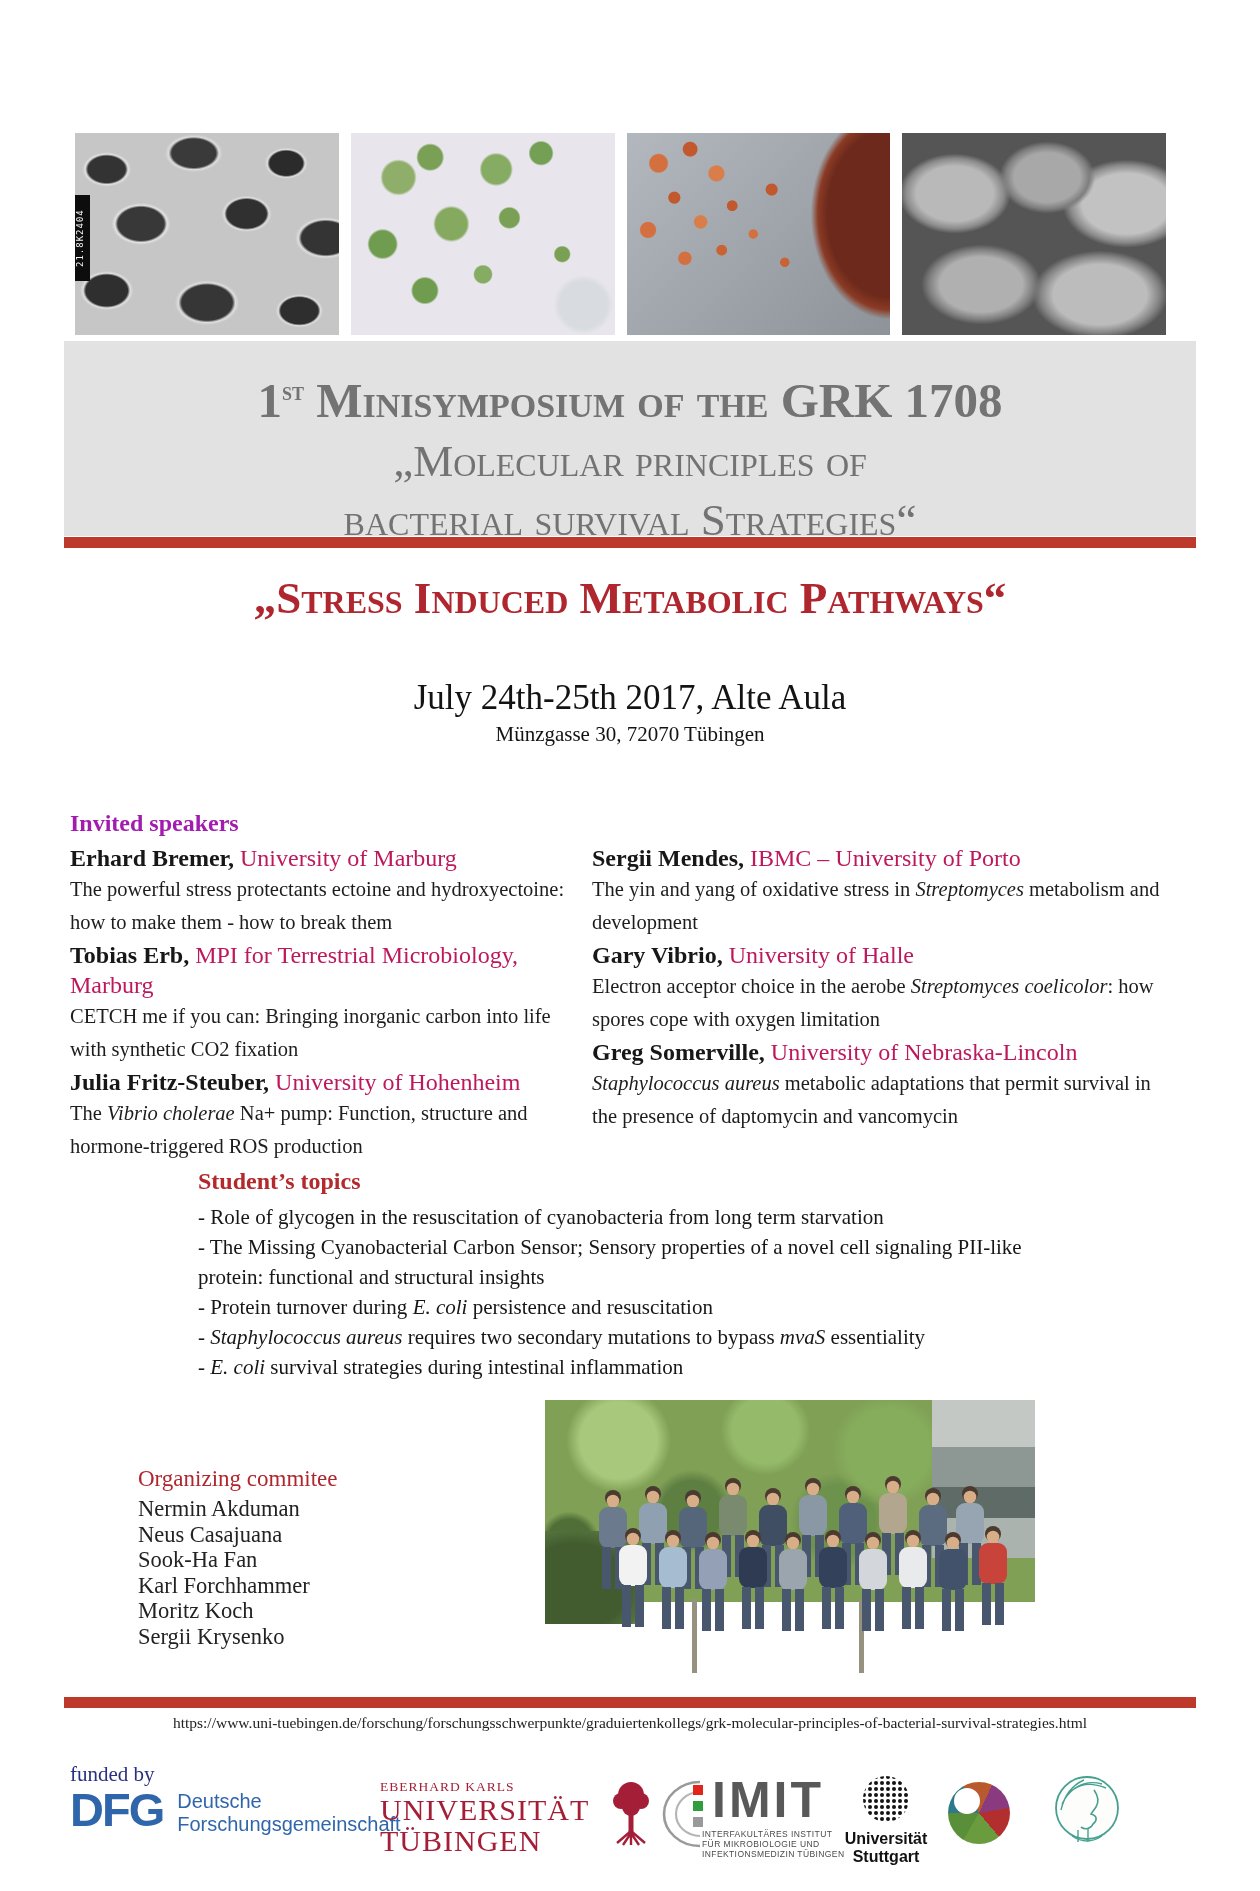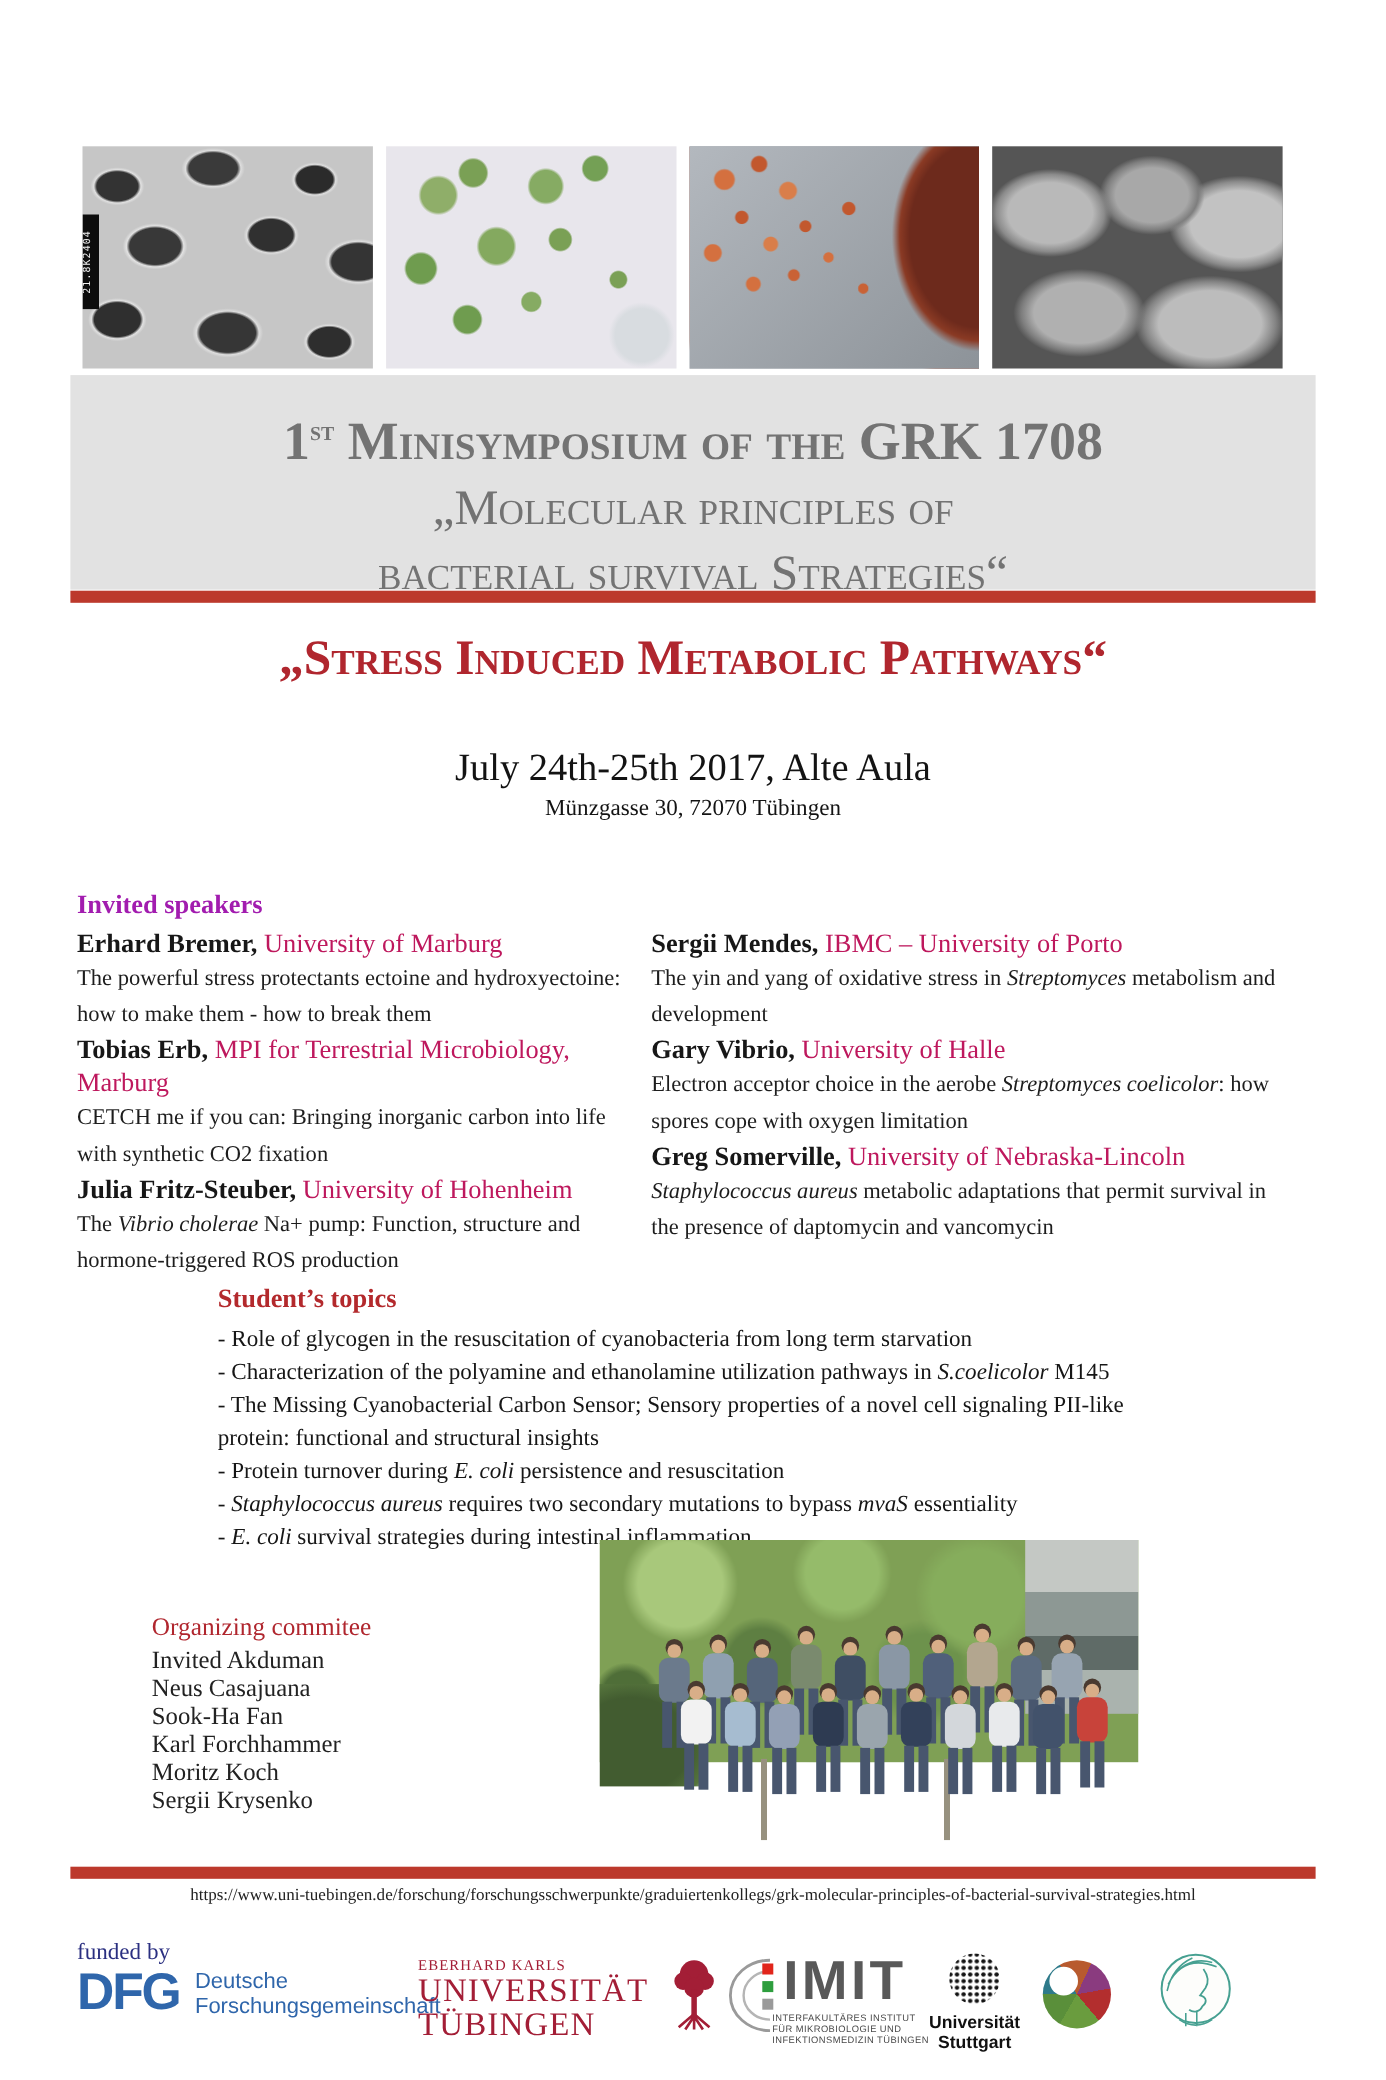--- a/index.html
+++ b/index.html
@@ -204,30 +204,29 @@
   </div>
   <div class="speaker">
     <div><span class="sp-name">Greg Somerville</span><span class="sp-sep">, </span><span class="sp-aff">University of Nebraska-Lincoln</span></div>
     <div class="sp-abs"><i>Staphylococcus aureus</i> metabolic adaptations that permit survival in the presence of daptomycin and vancomycin</div>
   </div>
 </div>
 
 <div class="topics">
   <div class="topics-heading">Student’s topics</div>
   <div class="topic">- Role of glycogen in the resuscitation of cyanobacteria from long term starvation</div>
-  <div class="topic">- Characterization of the polyamine and ethanolamine utilization pathways in <i>S.coelicolor</i> M145</div>
   <div class="topic">- The Missing Cyanobacterial Carbon Sensor; Sensory properties of a novel cell signaling PII-like protein: functional and structural insights</div>
   <div class="topic">- Protein turnover during <i>E. coli</i> persistence and resuscitation</div>
   <div class="topic">- <i>Staphylococcus aureus</i> requires two secondary mutations to bypass <i>mvaS</i> essentiality</div>
   <div class="topic">- <i>E. coli</i> survival strategies during intestinal inflammation</div>
 </div>
 
 <div class="committee">
   <div class="committee-heading">Organizing commitee</div>
-  <div class="member">Invited Akduman</div>
+  <div class="member">Nermin Akduman</div>
   <div class="member">Neus Casajuana</div>
   <div class="member">Sook-Ha Fan</div>
   <div class="member">Karl Forchhammer</div>
   <div class="member">Moritz Koch</div>
   <div class="member">Sergii Krysenko</div>
 </div>
 
 <div class="groupphoto">
   <div class="gp-foliage"></div>
   <div class="gp-building"></div>

